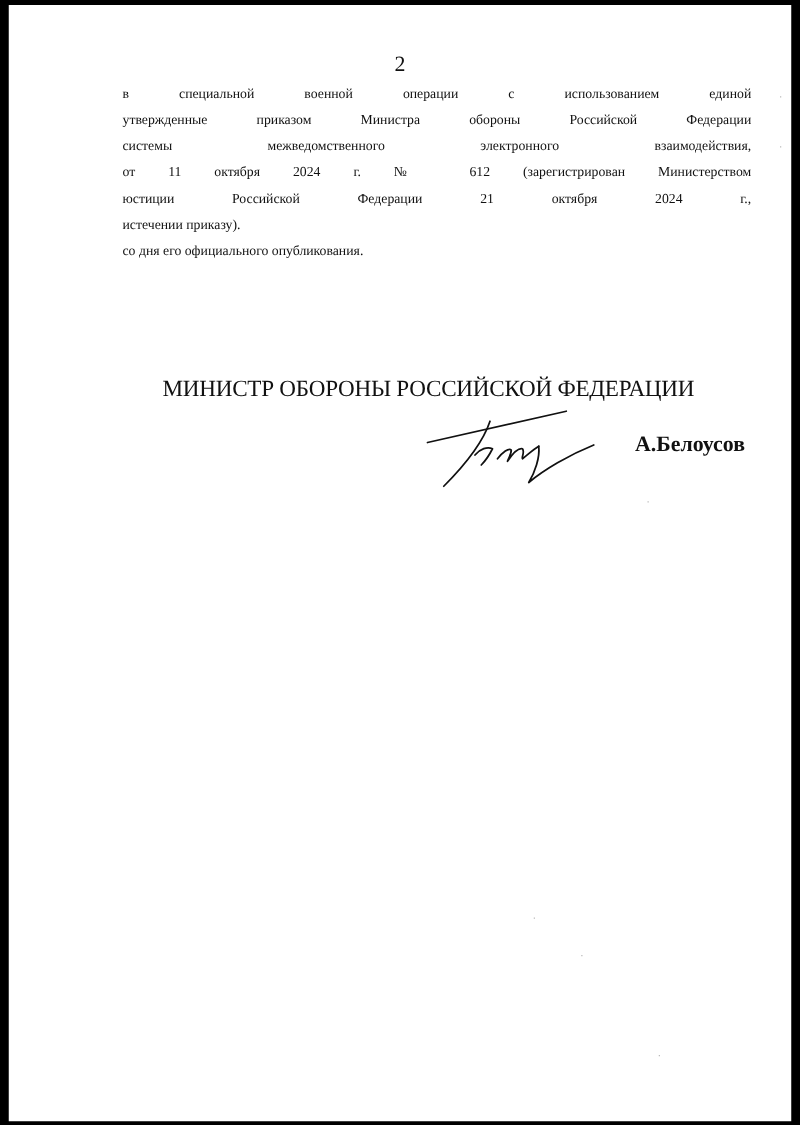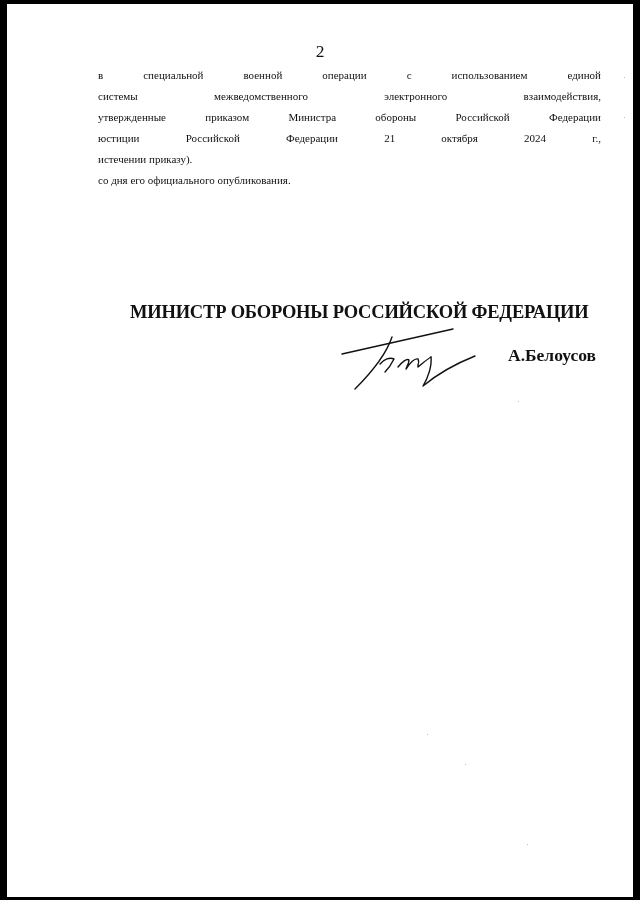--- a/index.html
+++ b/index.html
@@ -25,43 +25,44 @@
     }
     .line {
       display: block; white-space: nowrap; height: 21px;
     }
     .justify {
       text-align: justify; text-align-last: justify; white-space: normal;
     }
     .indent { padding-left: 35px; }
     .heading {
       position: absolute; left: 123px; top: 297px;
-      font-weight: bold; font-size: 18.5px; line-height: 22px; white-space: nowrap;
+      font-weight: normal; font-size: 18.5px; line-height: 22px; white-space: nowrap;
       letter-spacing: -0.2px;
     }
     .signer-name {
       position: absolute; left: 501px; top: 341px;
       font-weight: bold; font-size: 17.5px; line-height: 20px; white-space: nowrap; text-align: right;
     }
     .signature {
       position: absolute; left: 333px; top: 322px; width: 145px; height: 70px;
     }
     .speck { position: absolute; width: 1px; height: 1px; background: #bbb; }
   </style>
 </head>
 <body>
 
 <div class="page">
 
   <div class="page-number">2</div>
 
   <div class="body-text">
     <span class="line justify">в специальной военной операции с использованием единой</span>
+    <span class="line justify">утвержденные приказом Министра обороны Российской Федерации</span>
     <span class="line justify">системы межведомственного электронного взаимодействия,</span>
-    <span class="line justify">утвержденные приказом Министра обороны Российской Федерации</span>
+    <span class="line justify">от 11 октября 2024 г. № 612 (зарегистрирован Министерством</span>
     <span class="line justify">юстиции Российской Федерации 21 октября 2024 г.,</span>
     <span class="line">истечении приказу).</span>
     <span class="line">со дня его официального опубликования.</span>
   </div>
 
   <div class="heading">МИНИСТР ОБОРОНЫ РОССИЙСКОЙ ФЕДЕРАЦИИ</div>
 
   <svg class="signature" viewBox="0 0 145 70">
     <g fill="none" stroke="#111" stroke-width="1.4" stroke-linecap="round" stroke-linejoin="round">
       <path d="M2 28 L113 3"></path>

